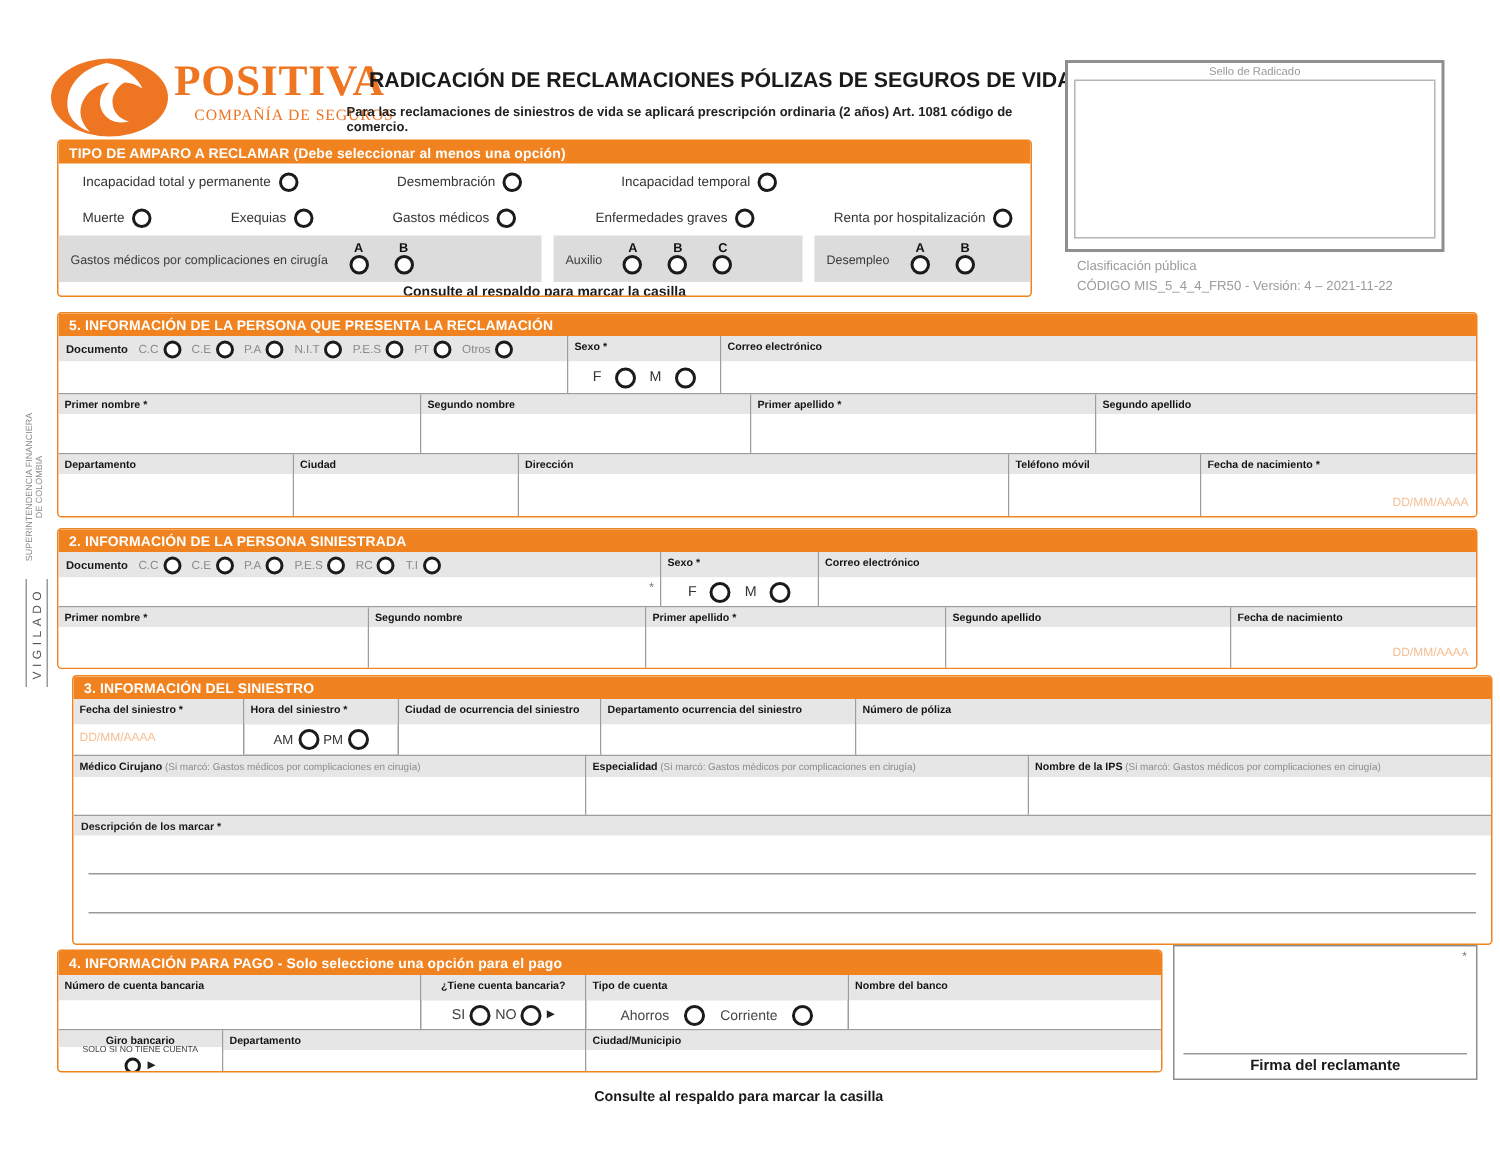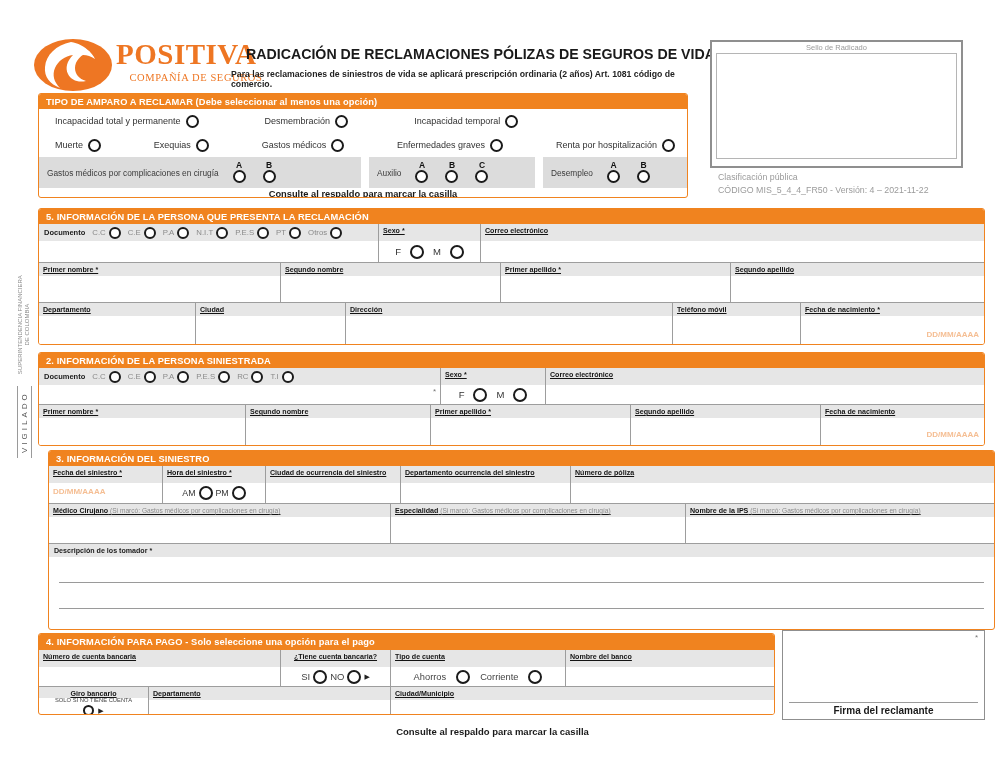--- a/index.html
+++ b/index.html
@@ -31,28 +31,28 @@
 
   
   .sec { position:absolute; border:1px solid #F0831F; border-radius:3px; background:#fff; overflow:hidden; }
   .sec-head { background:#F0831F; color:#fff; font-weight:bold; font-size:9.3px;
               height:15px; display:flex; align-items:center; padding:0 7px; letter-spacing:0.1px; }
   .row { display:flex; }
   .row.sep { border-top:1px solid #9d9d9d; }
   .cell { border-right:1px solid #9d9d9d; display:flex; flex-direction:column; position:relative; }
   .cell.last { border-right:0; flex:1; }
   .lab { background:#E6E6E6; font-size:7.1px; font-weight:bold; color:#141414;
-         padding:3px 4px 2px; line-height:8px; white-space:nowrap; overflow:hidden;text-decoration:underline; }
+         padding:3px 4px 2px; line-height:8px; white-space:nowrap; overflow:hidden; }
   .note { font-weight:normal; color:#8a8a8a; font-size:6.6px; }
   .inp { flex:1; background:#fff; position:relative; }
   .r { width:13px; height:13px; border:2.4px solid #1b1b1b; border-radius:50%;
        background:#fff; flex:none; display:inline-block; }
   .r.big { width:14px; height:14px; }
   .r.doc { width:12px; height:12px; border-width:2.2px; }
-  .dmy { position:absolute; right:5px; bottom:7px; font-size:8px; font-weight:bold; color:#F5BE93; }
+  .dmy { position:absolute; right:5px; bottom:7px; font-size:8px; font-weight:normal; color:#F5BE93; }
   .ast { position:absolute; right:4px; top:2px; font-size:8px; color:#777; }
   .arrow { font-size:7px; color:#222; line-height:1; }
 
   
   #amparo { left:38px; top:93px; width:650px; height:105px; }
   .amp-row { display:flex; align-items:center; height:24px; }
   .amp-row1 { justify-content:space-between; padding:0 12px 0 16px; }
   .amp-row2 { gap:66px; padding-left:16px; }
   .opt { display:flex; align-items:center; gap:5px; }
   .ol { font-size:9px; color:#333; white-space:nowrap; }
@@ -442,21 +442,21 @@
       </div>
       <div class="cell" style="width:295px">
         <div class="lab"><span>Especialidad</span><span class="note"> (Si marcó: Gastos médicos por complicaciones en cirugía)</span></div>
         <div class="inp"></div>
       </div>
       <div class="cell last">
         <div class="lab"><span>Nombre de la IPS</span><span class="note"> (Si marcó: Gastos médicos por complicaciones en cirugía)</span></div>
         <div class="inp"></div>
       </div>
     </div>
-    <div class="desc-lab">Descripción de los tomador *</div>
+    <div class="desc-lab">Descripción de los marcar *</div>
     <div class="desc-area">
       <div class="dline"></div>
       <div class="dline"></div>
     </div>
   </div>
 
   <div class="sec" id="sec4">
     <div class="sec-head">4. INFORMACIÓN PARA PAGO - Solo seleccione una opción para el pago</div>
     <div class="row rowA">
       <div class="cell" style="width:242px">

